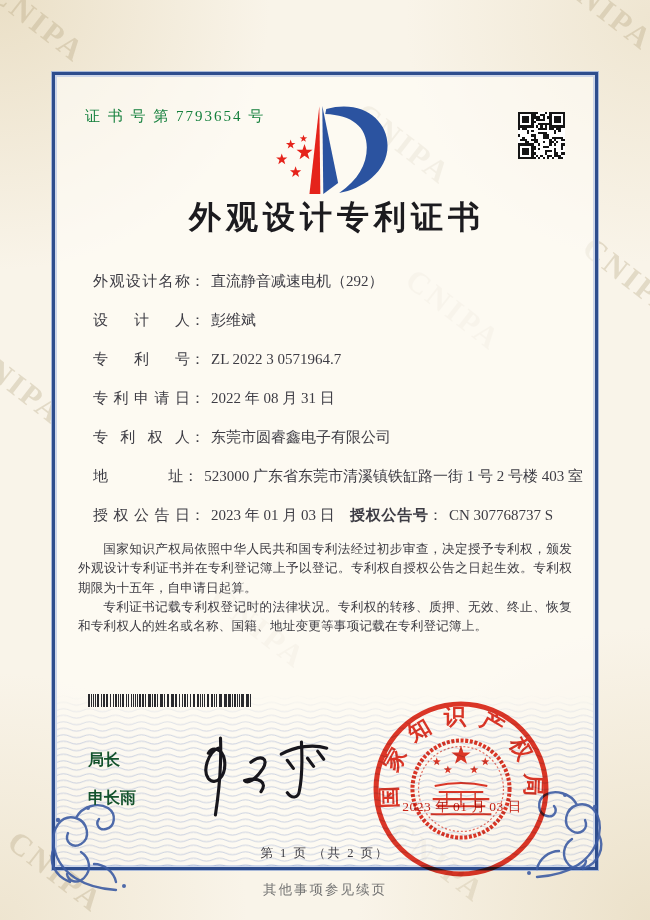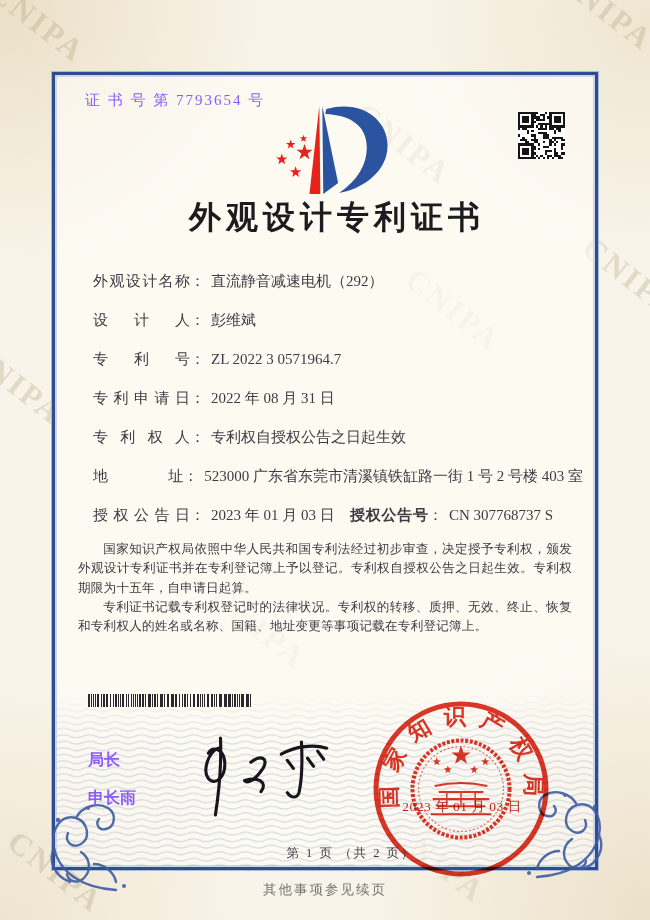--- a/index.html
+++ b/index.html
@@ -31,21 +31,21 @@
   }
   .guilloche{
     position:absolute;left:57px;top:694px;width:536px;height:172px;z-index:2;
     -webkit-mask-image:linear-gradient(to bottom,transparent,#000 26%);
     mask-image:linear-gradient(to bottom,transparent,#000 26%);
   }
   .ornament{position:absolute;z-index:3;width:112px;height:102px;}
   .ornament.left{left:38px;top:794px;}
   .ornament.right{left:503px;top:781px;transform:scaleX(-1);}
   
-  .certno{position:absolute;left:85px;top:91px;z-index:4;font-size:15px;letter-spacing:2px;color:#8b5cf6;}
+  .certno{position:absolute;left:85px;top:107px;z-index:4;font-size:15px;letter-spacing:2px;color:#15803d;}
   .logo{position:absolute;left:260px;top:98px;z-index:4;}
   .qr{position:absolute;left:518px;top:112px;z-index:4;}
   .title{
     position:absolute;left:0;top:196px;width:100%;z-index:4;margin:0;
     text-align:center;font-size:32px;font-weight:bold;letter-spacing:5px;color:#1c1b1f;padding-left:12px;
   }
   .fields{position:absolute;left:85px;top:271px;width:490px;z-index:4;font-size:15px;color:#3d3c44;margin-left:8px;}
   .frow{height:20px;line-height:20px;margin-bottom:19px;white-space:nowrap;display:flex;}
   .flabel{
     display:inline-block;width:97px;
@@ -59,30 +59,30 @@
     text-align:justify;text-align-last:justify;text-justify:inter-character;font-weight:bold;
   }
   .bodytext{
     position:absolute;left:78px;top:540px;width:494px;z-index:4;
     font-size:12.6px;line-height:19.3px;letter-spacing:.2px;color:#3c3b42;text-align:justify;
   }
   .bodytext p{margin:0;text-indent:2em;}
   .barcode{position:absolute;left:88px;top:693px;z-index:4;}
   .sigblock{position:absolute;left:88px;top:752px;z-index:4;
     font-family:"Liberation Sans","DejaVu Sans",sans-serif;font-weight:600;
-    font-size:16px;color:#8b5cf6;line-height:1;}
+    font-size:16px;color:#14532d;line-height:1;}
   .sigblock .name{margin-top:22px;}
   .sighand{position:absolute;left:188px;top:736px;z-index:5;}
   .seal{position:absolute;left:372px;top:700px;z-index:5;mix-blend-mode:multiply;opacity:.94;}
   .sealdate{
     position:absolute;left:384px;top:798px;width:156px;z-index:6;text-align:center;
     font-size:13.5px;letter-spacing:.5px;color:#cc2619;mix-blend-mode:multiply;
   }
   .pageind{position:absolute;left:52px;top:845px;width:546px;z-index:6;text-align:center;
-    font-size:12.5px;letter-spacing:2px;color:#3c3b42;padding-left:26px;}
+    font-size:12.5px;letter-spacing:2px;color:#3c3b42;}
   .contnote{position:absolute;left:0;top:881px;width:100%;z-index:4;text-align:center;
     font-size:13.5px;letter-spacing:2px;color:#737373;}
 </style>
 </head>
 <body>
 
 <div class="page">
 
   <span class="wm" style="left:-18px;top:4px">CNIPA</span>
   <span class="wm" style="left:550px;top:-8px">CNIPA</span>
@@ -299,21 +299,21 @@
         <span class="fval">ZL 2022 3 0571964.7</span>
     </div>
     <div class="frow">
       <span class="flabel">专利申请日</span>
         <span class="fcolon">：</span>
         <span class="fval">2022 年 08 月 31 日</span>
     </div>
     <div class="frow">
       <span class="flabel">专利权人</span>
         <span class="fcolon">：</span>
-        <span class="fval">专利权自授权公告之日起生效</span>
+        <span class="fval">东莞市圆睿鑫电子有限公司</span>
     </div>
     <div class="frow">
       <span class="flabel">地址</span>
         <span class="fcolon">：</span>
         <span class="fval">523000 广东省东莞市清溪镇铁缸路一街 1 号 2 号楼 403 室</span>
     </div>
     <div class="frow">
       <span class="flabel">授权公告日</span>
         <span class="fcolon">：</span>
         <span class="gval">2023 年 01 月 03 日</span>

